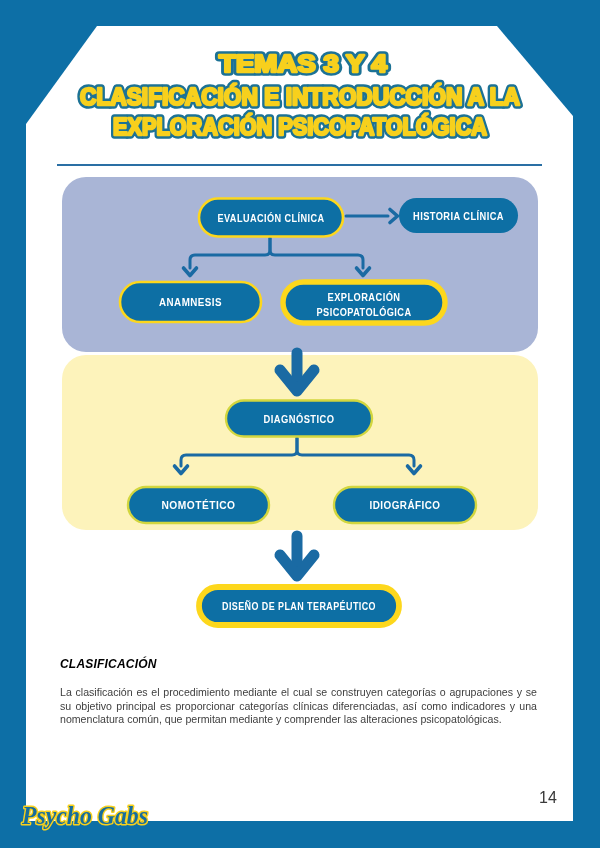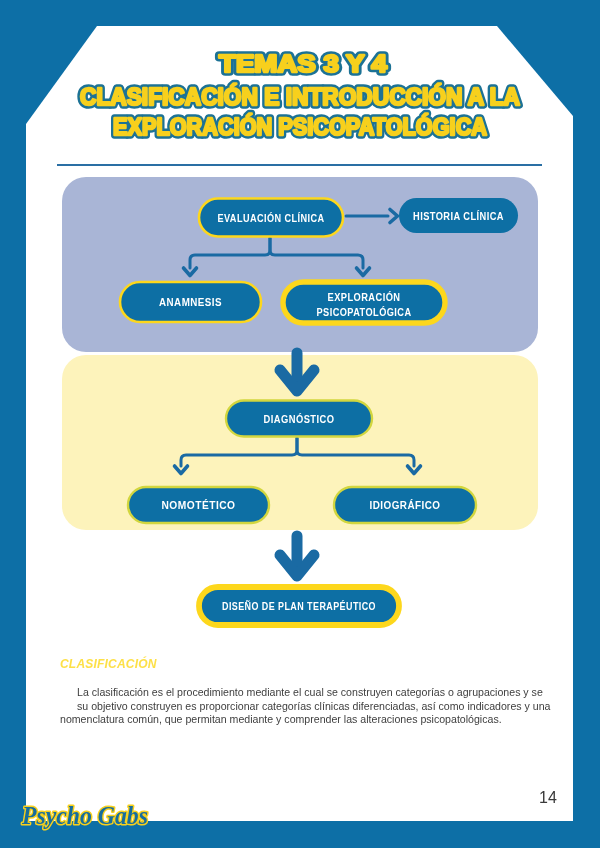--- a/index.html
+++ b/index.html
@@ -3,25 +3,25 @@
 <meta charset="utf-8">
 <style>
   html,body{margin:0;padding:0;}
   body{width:600px;height:848px;background:#0d6fa6;overflow:hidden;position:relative;
        font-family:"Liberation Sans",sans-serif;}
   #page{position:absolute;left:0;top:0;width:600px;height:848px;background:#ffffff;
         clip-path:polygon(97px 26px,497px 26px,573px 116px,573px 821px,26px 821px,26px 124px);}
   #titleblock{position:absolute;left:0;top:0;width:600px;}
   #hr{position:absolute;left:57px;top:164px;width:485px;height:2.4px;background:#2a6fa4;}
   #clas{position:absolute;left:60px;top:657px;width:480px;font-size:12px;font-weight:bold;
-        font-style:italic;color:#fde047;letter-spacing:0.2px;}
+        font-style:italic;color:#000000;letter-spacing:0.2px;}
   #para{position:absolute;left:60px;top:686px;width:477px;font-size:10.6px;line-height:13.6px;
         color:#3e3e3e;}
   #para div{white-space:nowrap;}
-  #para .j{text-align:justify;text-align-last:justify;margin-left:17px;}
+  #para .j{text-align:justify;text-align-last:justify;}
   #pagenum{position:absolute;left:539px;top:789px;width:20px;font-size:16px;color:#3a3a3a;}
 </style>
 </head>
 <body>
 <div id="page"></div>
 
 <svg id="titleblock" width="600" height="160" viewBox="0 0 600 160">
   <g font-family="Liberation Sans, sans-serif" font-weight="bold" text-anchor="middle">
     <g fill="none" stroke="#1c7295" stroke-width="7.6" stroke-linejoin="round">
       <text x="303" y="72" font-size="24" textLength="168" lengthAdjust="spacingAndGlyphs">TEMAS 3 Y 4</text>
@@ -86,20 +86,20 @@
     <text x="299" y="422.5" textLength="71" lengthAdjust="spacingAndGlyphs">DIAGNÓSTICO</text>
     <text x="198.5" y="509" textLength="74" lengthAdjust="spacingAndGlyphs">NOMOTÉTICO</text>
     <text x="405" y="509" textLength="71" lengthAdjust="spacingAndGlyphs">IDIOGRÁFICO</text>
     <text x="299" y="610" textLength="154" lengthAdjust="spacingAndGlyphs">DISEÑO DE PLAN TERAPÉUTICO</text>
   </g>
 </svg>
 
 <div id="clas">CLASIFICACIÓN</div>
 <div id="para">
   <div class="j">La clasificación es el procedimiento mediante el cual se construyen categorías o agrupaciones y se</div>
-  <div class="j">su objetivo construyen es proporcionar categorías clínicas diferenciadas, así como indicadores y una</div>
+  <div class="j">su objetivo principal es proporcionar categorías clínicas diferenciadas, así como indicadores y una</div>
   <div>nomenclatura común, que permitan mediante y comprender las alteraciones psicopatológicas.</div>
 </div>
 <div id="pagenum">14</div>
 
 <svg style="position:absolute;left:0;top:790px;" width="200" height="58" viewBox="0 0 200 58">
   <text x="22" y="34" font-family="Liberation Serif, serif" font-style="italic" font-weight="bold" font-size="25" fill="#176d9e" stroke="#f7d01d" stroke-width="3" stroke-linejoin="round" style="paint-order:stroke fill;" textLength="126" lengthAdjust="spacingAndGlyphs">Psycho Gabs</text>
 </svg>
 
 </body></html>

